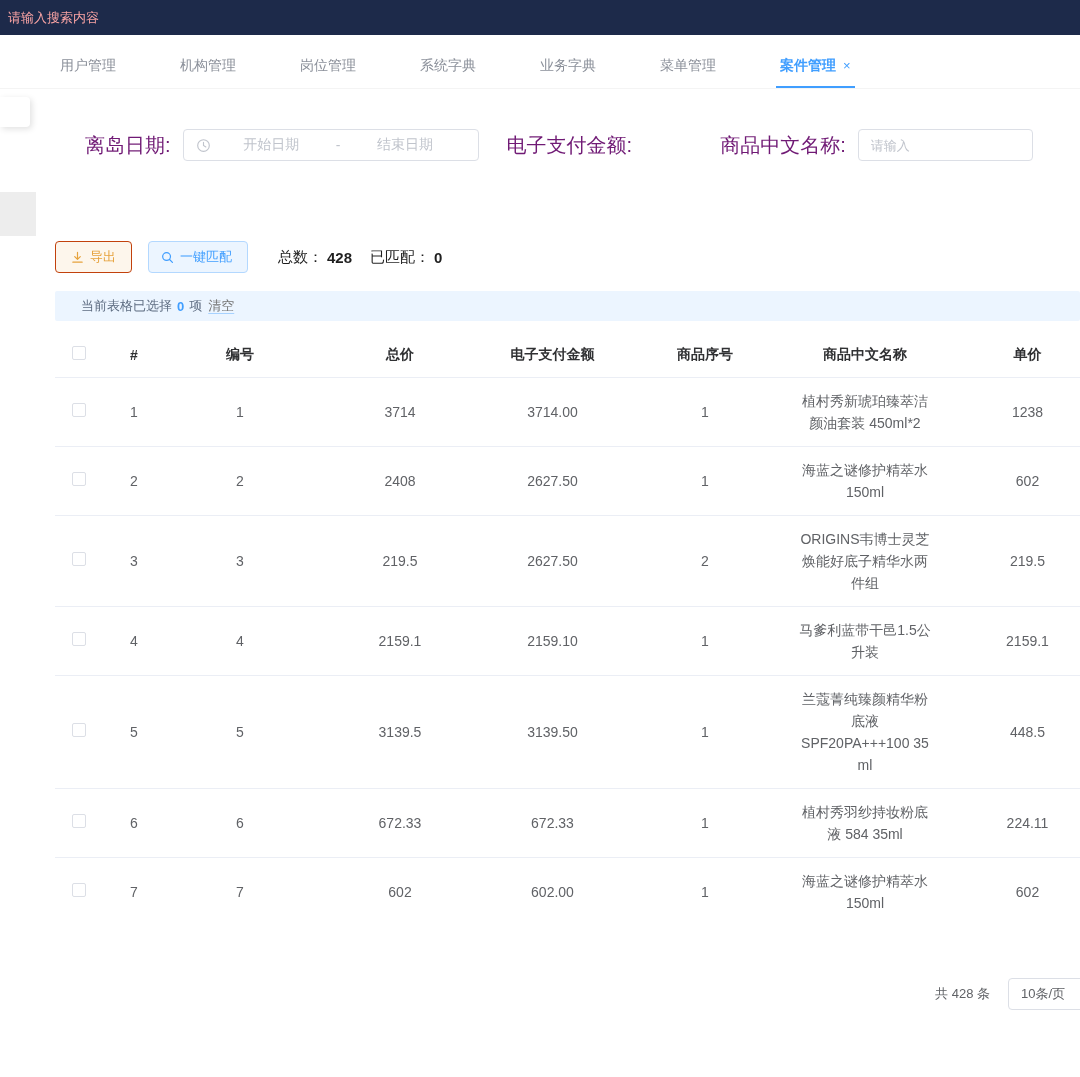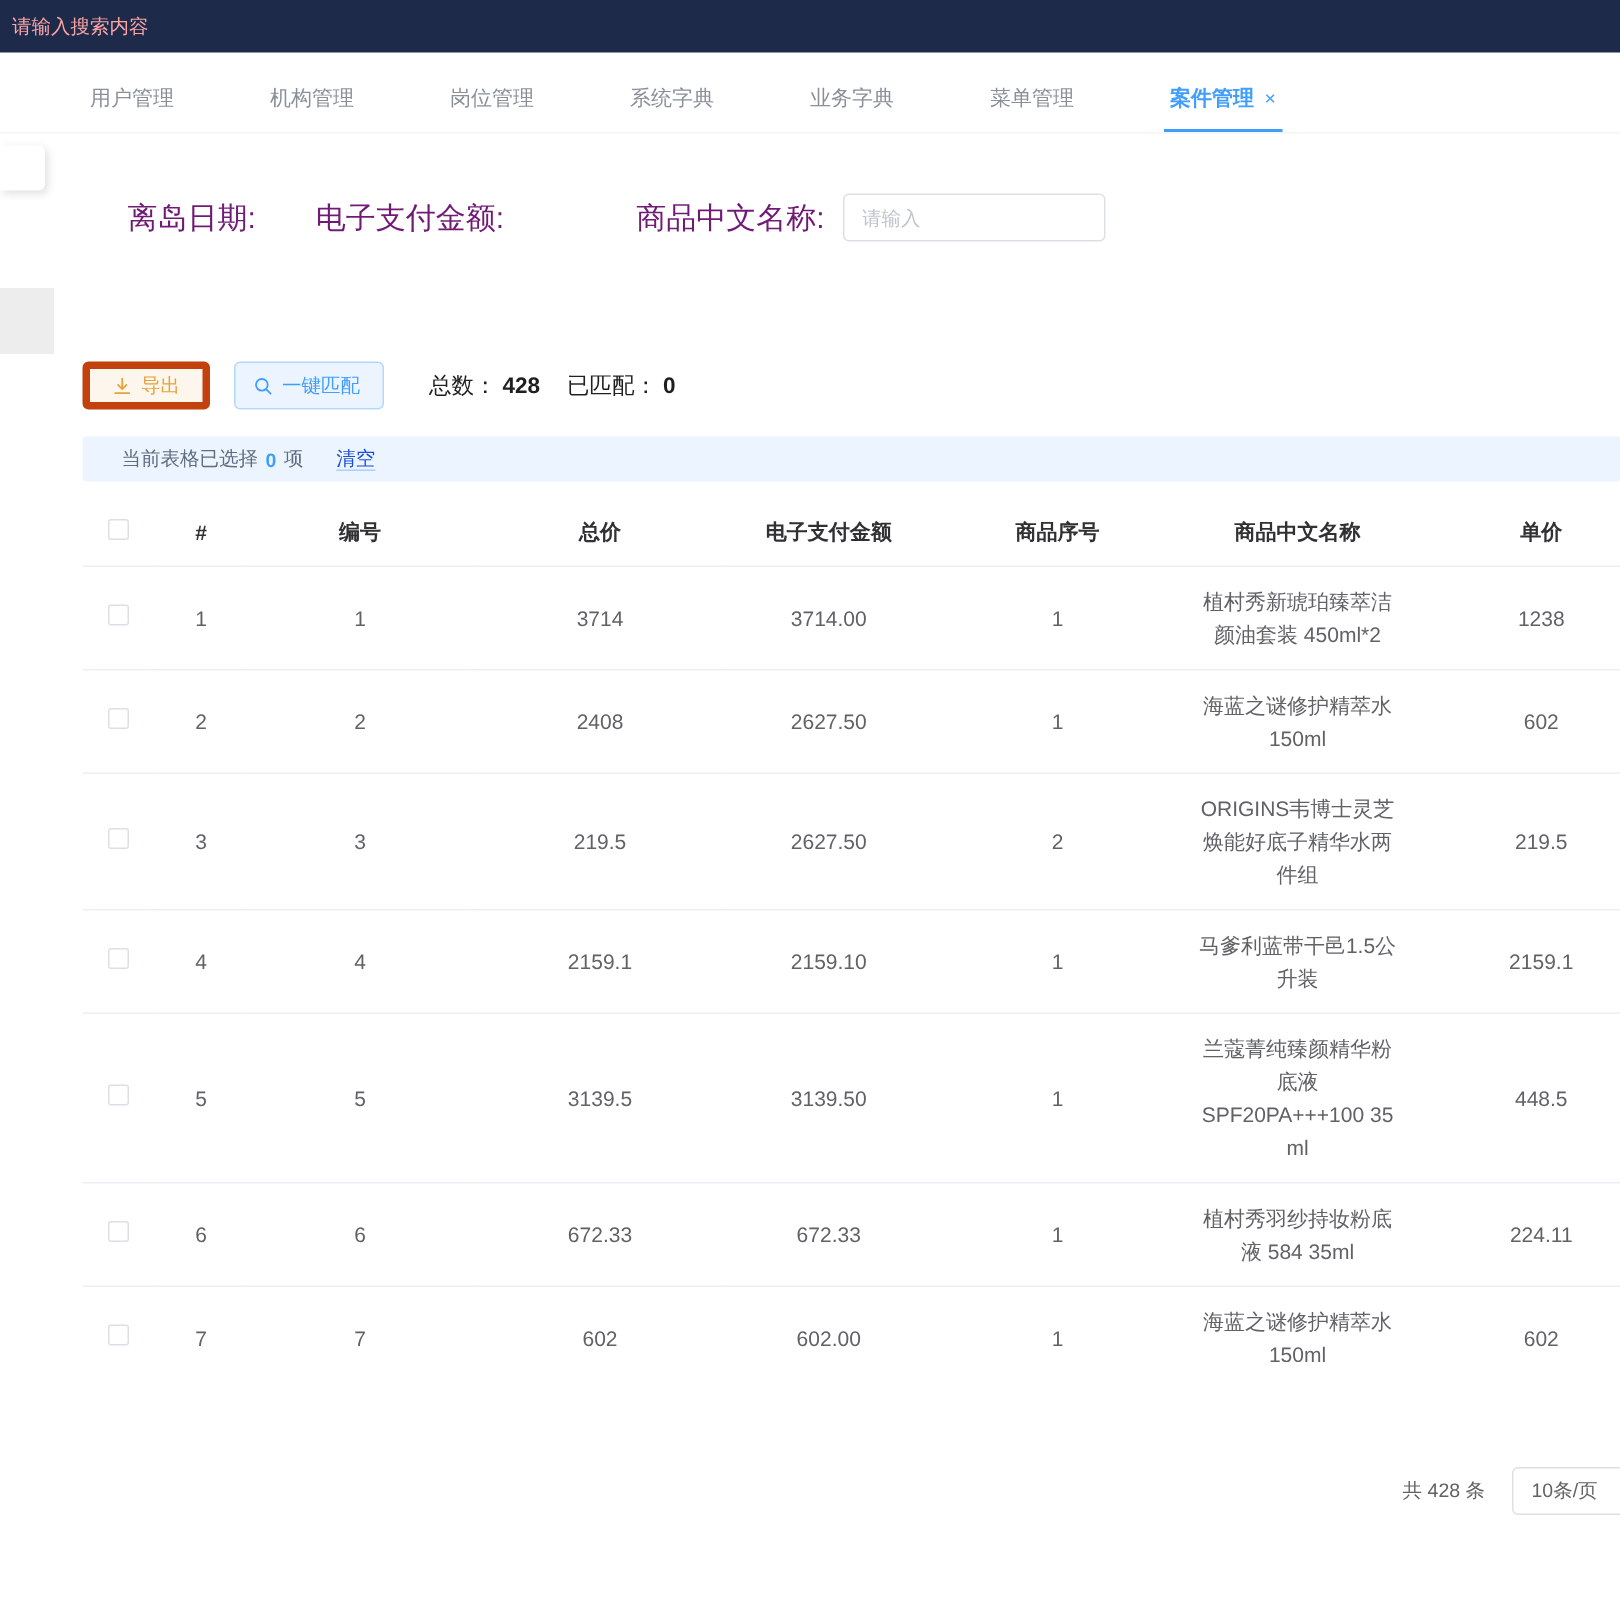--- a/index.html
+++ b/index.html
@@ -44,34 +44,34 @@
   .amount { width:216px; }
   .pname { width:175px; }
   .g2 { margin-left:28px; }
   .g3 { margin-left:76px; }
 
   
   .toolbar { display:flex; align-items:center; margin:80px 0 0 55px; }
   .btn { height:32px; display:inline-flex; align-items:center; gap:6px;
     padding:0 15px; border-radius:4px; font-size:13px; cursor:pointer;
     font-family:inherit; }
-  .btn.export { background:#fdf6ec; border:5px solid #c2410c; color:#e6a23c; }
+  .btn.export { background:#fdf6ec; border:1px solid #c2410c; color:#e6a23c; }
   .btn.match { background:#ecf5ff; border:1px solid #b3d8ff; color:#409eff;
     margin-left:16px;padding-left:12px; }
   .counts { margin-left:30px; font-size:15px; color:#1f1f1f; display:flex;
     align-items:center; }
   .counts .num { font-weight:bold; margin-left:4px; }
   .counts .gap { width:18px; }
 
   
   .selbar { margin:18px 0 0 55px; width:calc(100% - 55px); height:30px;
     background:#ecf5ff; display:flex; align-items:center; padding-left:26px;
     font-size:13px; color:#5e6d82; border-radius:2px; }
   .sel-count { color:#409eff; font-weight:bold; margin:0 5px; }
-  .clear { color:#1d4ed8; margin-left:22px; cursor:pointer;
+  .clear { color:#737373; margin-left:6px; cursor:pointer;
     text-decoration:underline; text-underline-offset:3px;
     text-decoration-color:rgba(64,158,255,.4);text-align:right; }
 
   
   .table-wrap { margin:12px 0 0 55px; width:calc(100% - 55px); height:575px;
     overflow:hidden; }
   table { border-collapse:collapse; table-layout:fixed; width:1060px; }
   th, td { text-align:center; border-bottom:1px solid #ebeef5; }
   th { font-size:14px; color:#303133; font-weight:bold; height:44px;
     padding:0 6px; }
@@ -127,20 +127,29 @@
     <span class="tab-close">×</span>
   </div>
 </div>
 
 <div class="panel-corner"></div>
 <div class="left-fragment"></div>
 
 <div class="filters">
   <div class="fgroup">
     <span class="flabel">离岛日期:</span>
+    <div class="date-range">
+      <svg class="icon-clock" viewBox="0 0 16 16">
+        <circle cx="8" cy="8" r="6.2" fill="none" stroke="#c0c4cc" stroke-width="1.2"></circle>
+        <path d="M8 4.5 V8 L10.5 9.5" fill="none" stroke="#c0c4cc" stroke-width="1.2" stroke-linecap="round"></path>
+      </svg>
+      <span class="ph">开始日期</span>
+      <span class="sep">-</span>
+      <span class="ph">结束日期</span>
+    </div>
   </div>
   <div class="fgroup g2">
     <span class="flabel">电子支付金额:</span>
   </div>
   <div class="fgroup g3">
     <span class="flabel">商品中文名称:</span>
     <input class="el-input pname" placeholder="请输入" style="">
   </div>
 </div>
 

